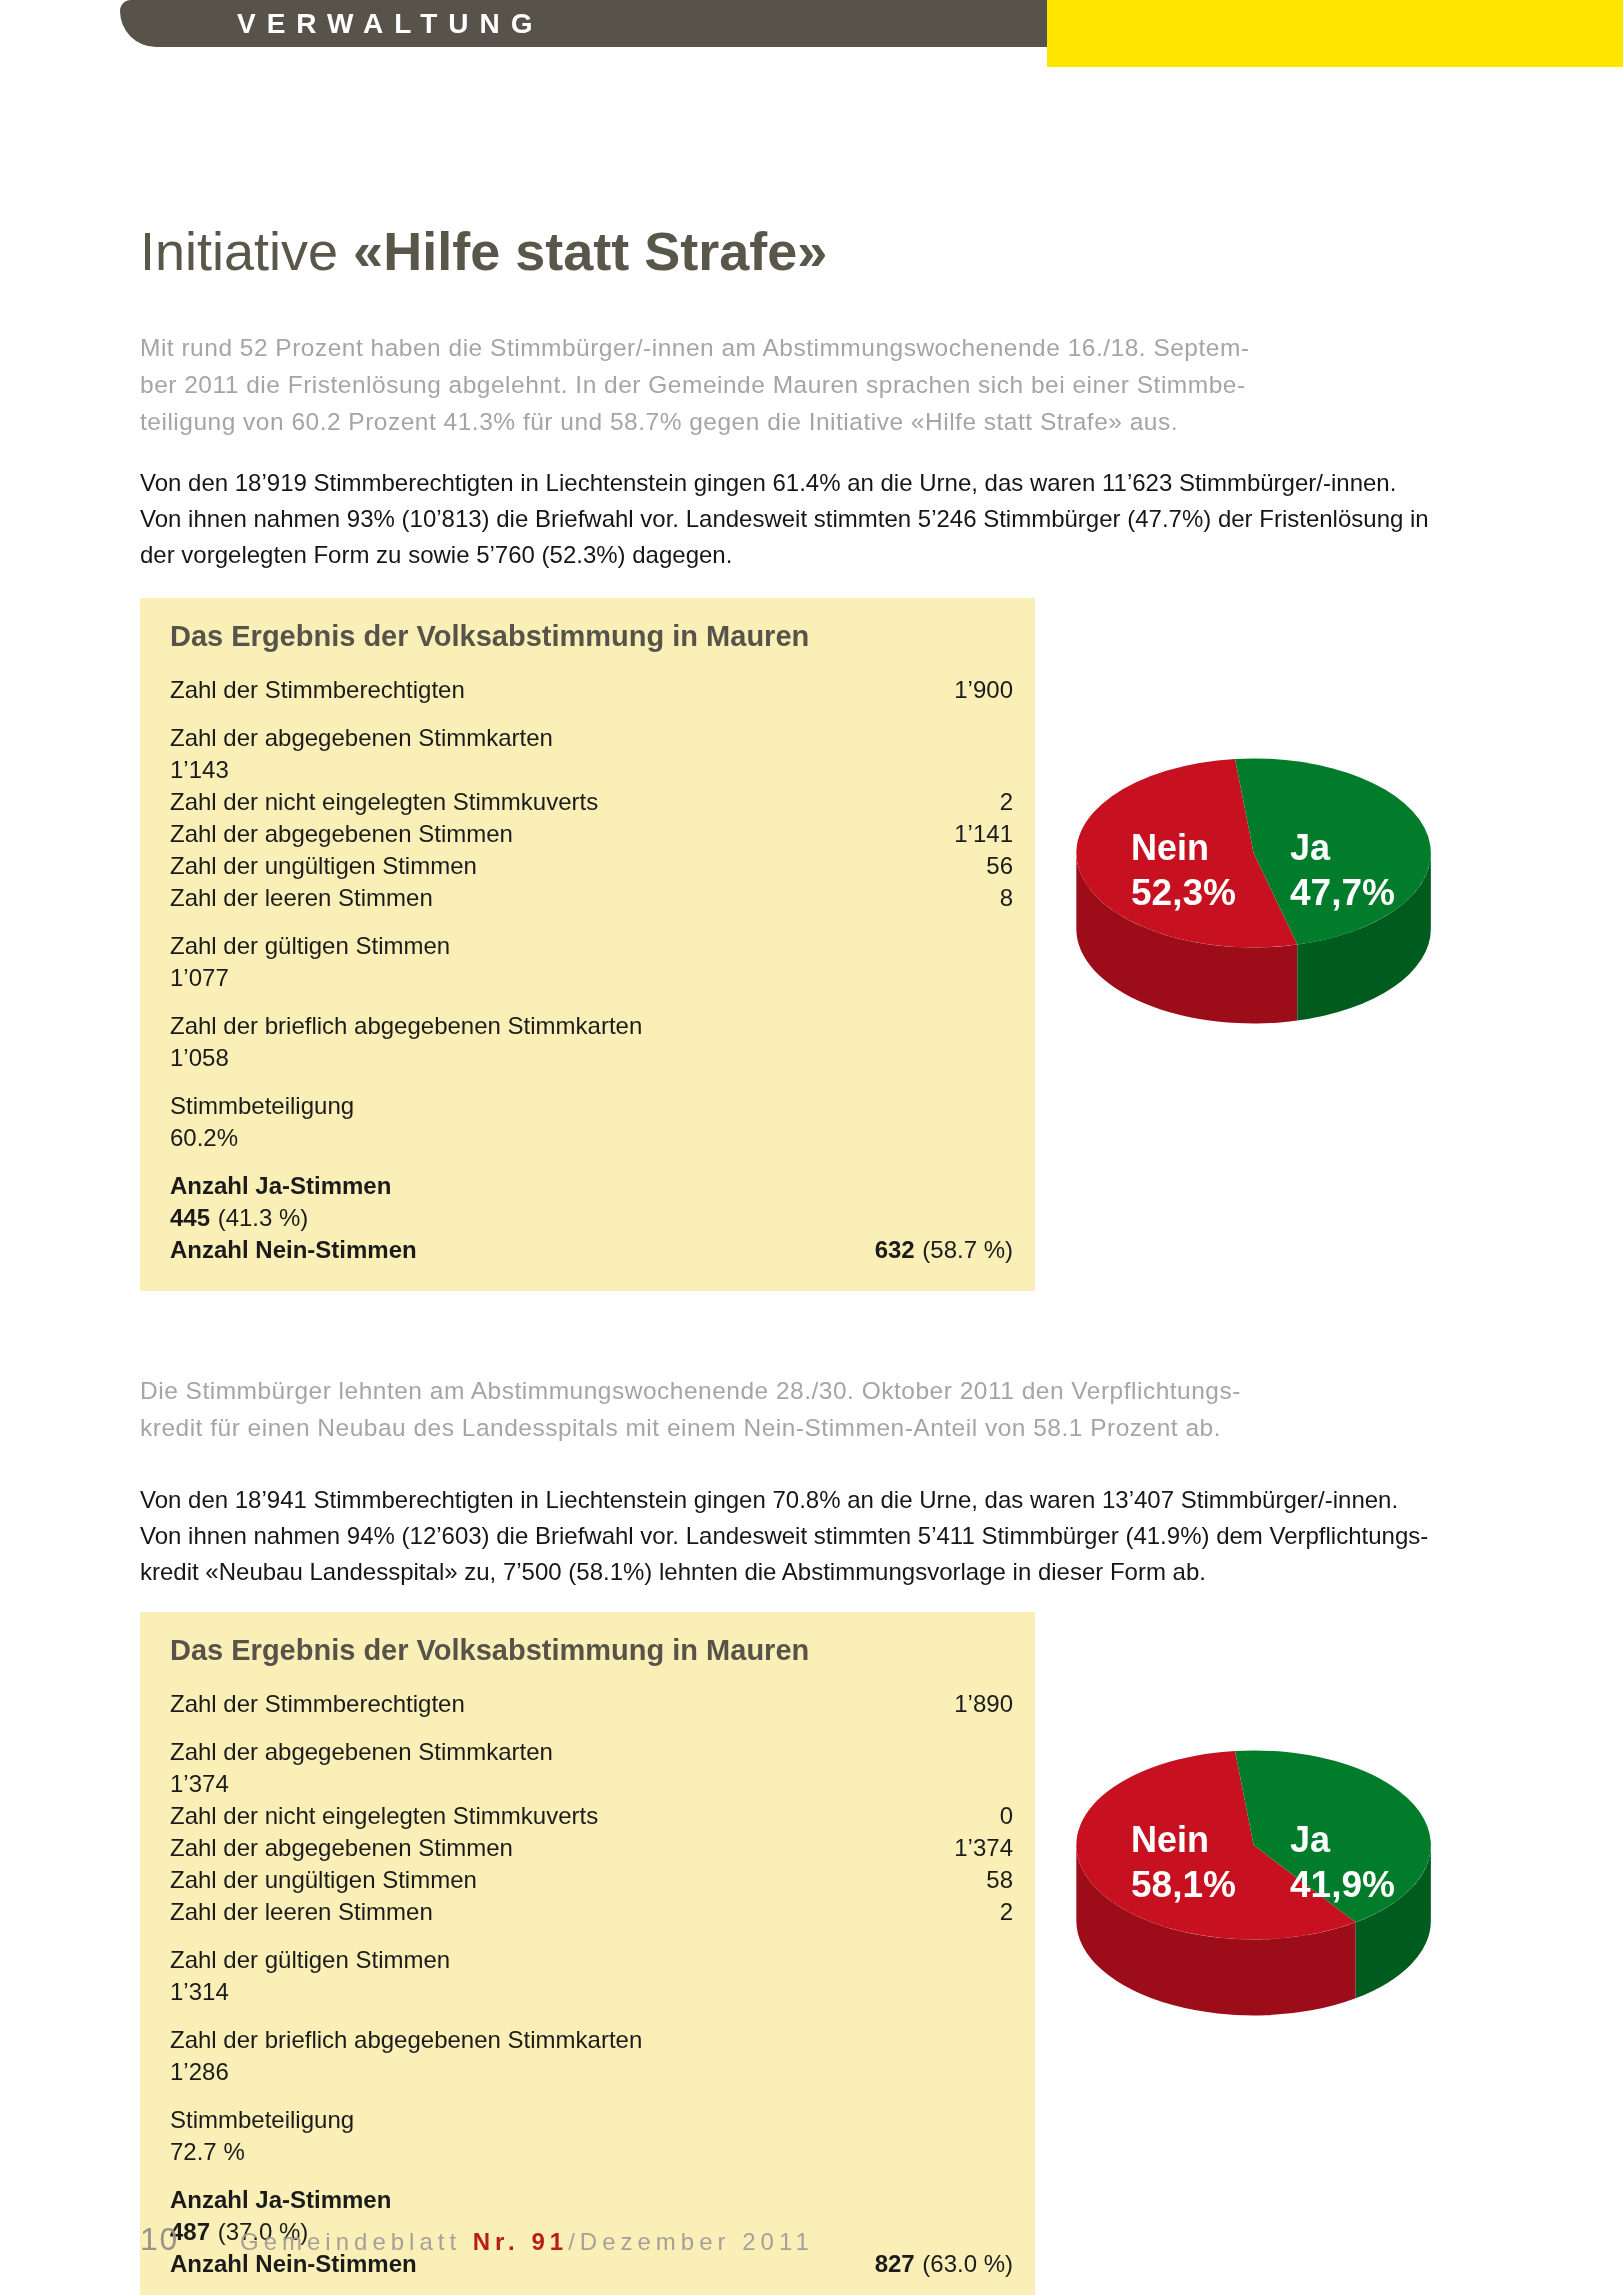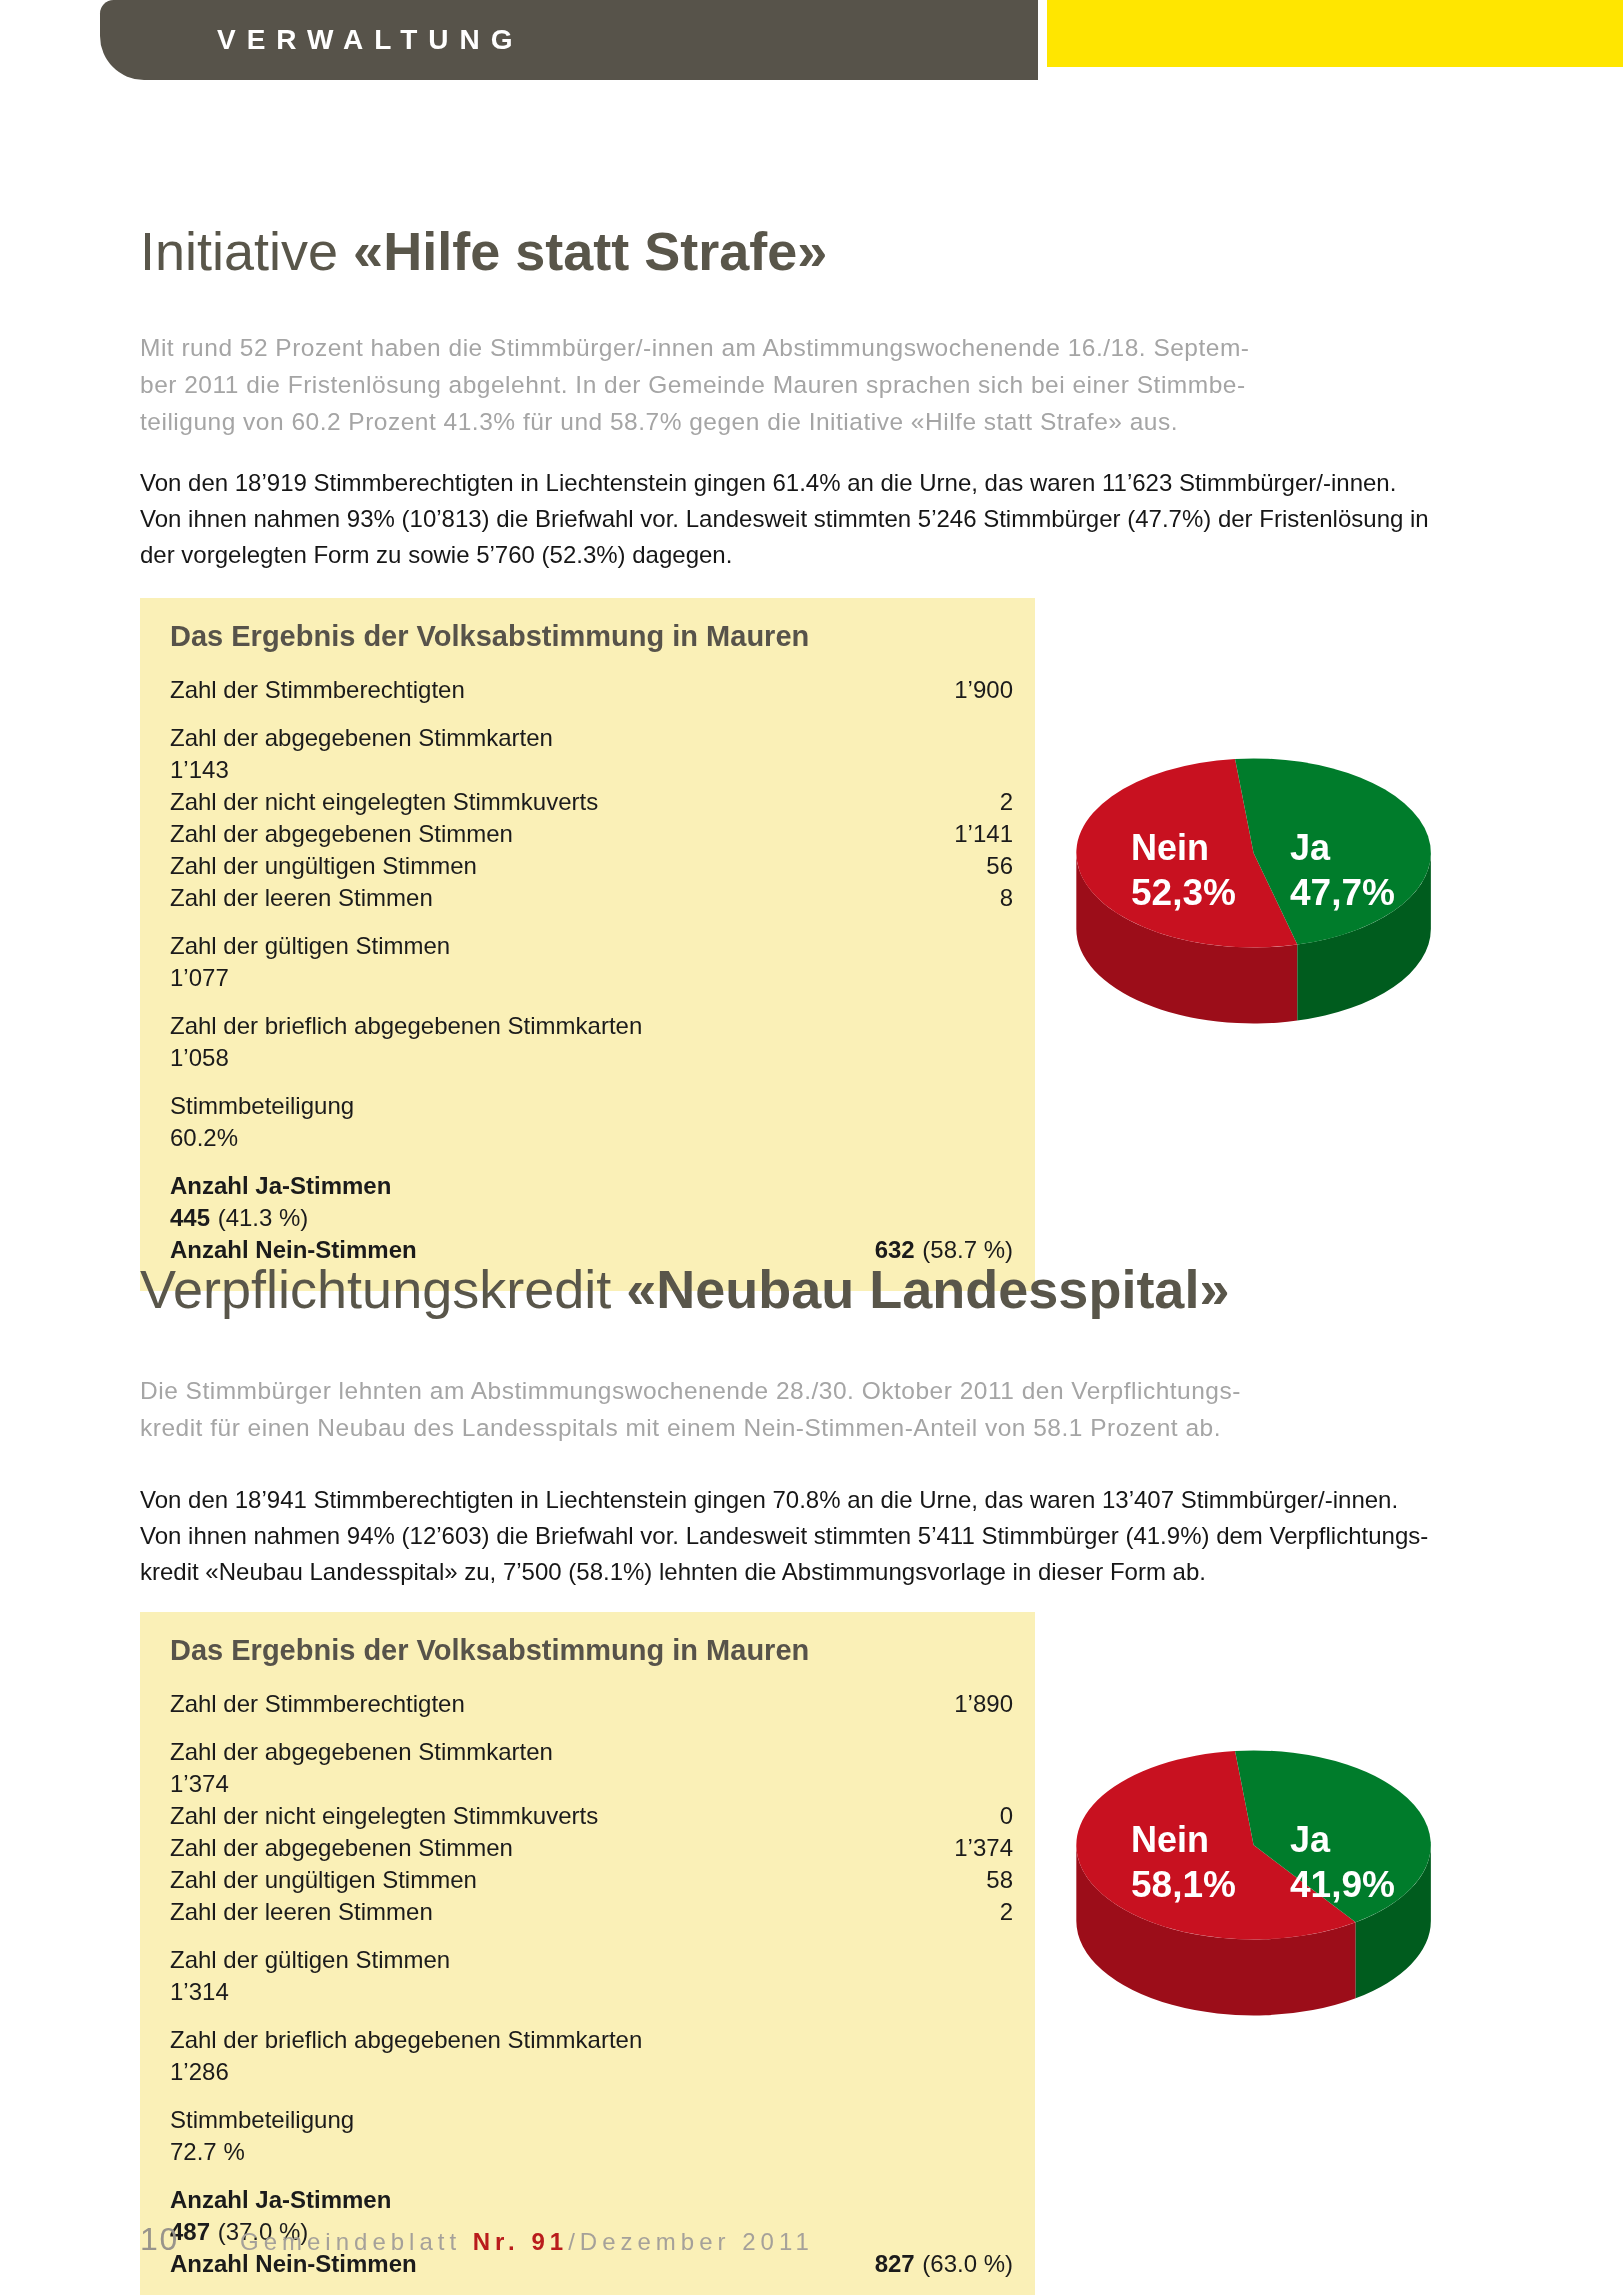--- a/index.html
+++ b/index.html
@@ -1,20 +1,20 @@
 <!DOCTYPE html>
 <html lang="de" style="font-size:13.5px"><head>
 <meta charset="utf-8">
 <style>
   html,body{margin:0;padding:0;background:#ffffff;}
   .page{position:relative;width:1623px;height:2295px;background:#ffffff;overflow:hidden;
         font-family:"Liberation Sans","DejaVu Sans",sans-serif;color:#161616;}
 
   
-  .topbar-main{position:absolute;left:100px;top:0;width:938px;height:80px;background:#57534a;
+  .topbar-main{position:absolute;left:120px;top:0;width:938px;height:47px;background:#57534a;
                border-radius:13.5px 0 0 44px;}
   .topbar-label{position:absolute;left:117px;top:50%;transform:translateY(-50%);
                 color:#ffffff;font-size:28px;font-weight:700;letter-spacing:11px;}
   .topbar-accent{position:absolute;left:1047px;top:0;width:577px;height:67px;background:#ffe600;}
 
   
   .article{position:absolute;left:140px;width:1483px;}
   .article h1{position:absolute;top:0;left:0;margin:0;font-size:54px;line-height:59px;
               color:#59564a;font-weight:300;white-space:nowrap;}
   .article h1 .t-bold{font-weight:700;}
@@ -136,21 +136,20 @@
         <span class="pl-pct">52,3%</span>
       </div>
       <div class="pie-label ja">
         <span class="pl-name">Ja</span>
         <span class="pl-pct">47,7%</span>
       </div>
     </div>
   </section>
 
   <section class="article" style="top:1260px;height:938px;">
-    <h1><span class="t-light">Verpflichtungskredit </span><span class="t-bold">«Neubau Landesspital»</span></h1>
     <p class="lead" style="top:104px;margin-top:8px;">Die Stimmbürger lehnten am Abstimmungswochenende 28./30. Oktober 2011 den Verpflichtungs-
 kredit für einen Neubau des Landesspitals mit einem Nein-Stimmen-Anteil von 58.1 Prozent ab.</p>
     <p class="bodytext" style="top:222px;">Von den 18’941 Stimmberechtigten in Liechtenstein gingen 70.8% an die Urne, das waren 13’407 Stimmbürger/-innen.
 Von ihnen nahmen 94% (12’603) die Briefwahl vor. Landesweit stimmten 5’411 Stimmbürger (41.9%) dem Verpflichtungs-
 kredit «Neubau Landesspital» zu, 7’500 (58.1%) lehnten die Abstimmungsvorlage in dieser Form ab.</p>
 
     <div class="resultbox" style="top:352px;">
       <h2>Das Ergebnis der Volksabstimmung in Mauren</h2>
       <div class="rows">
 

